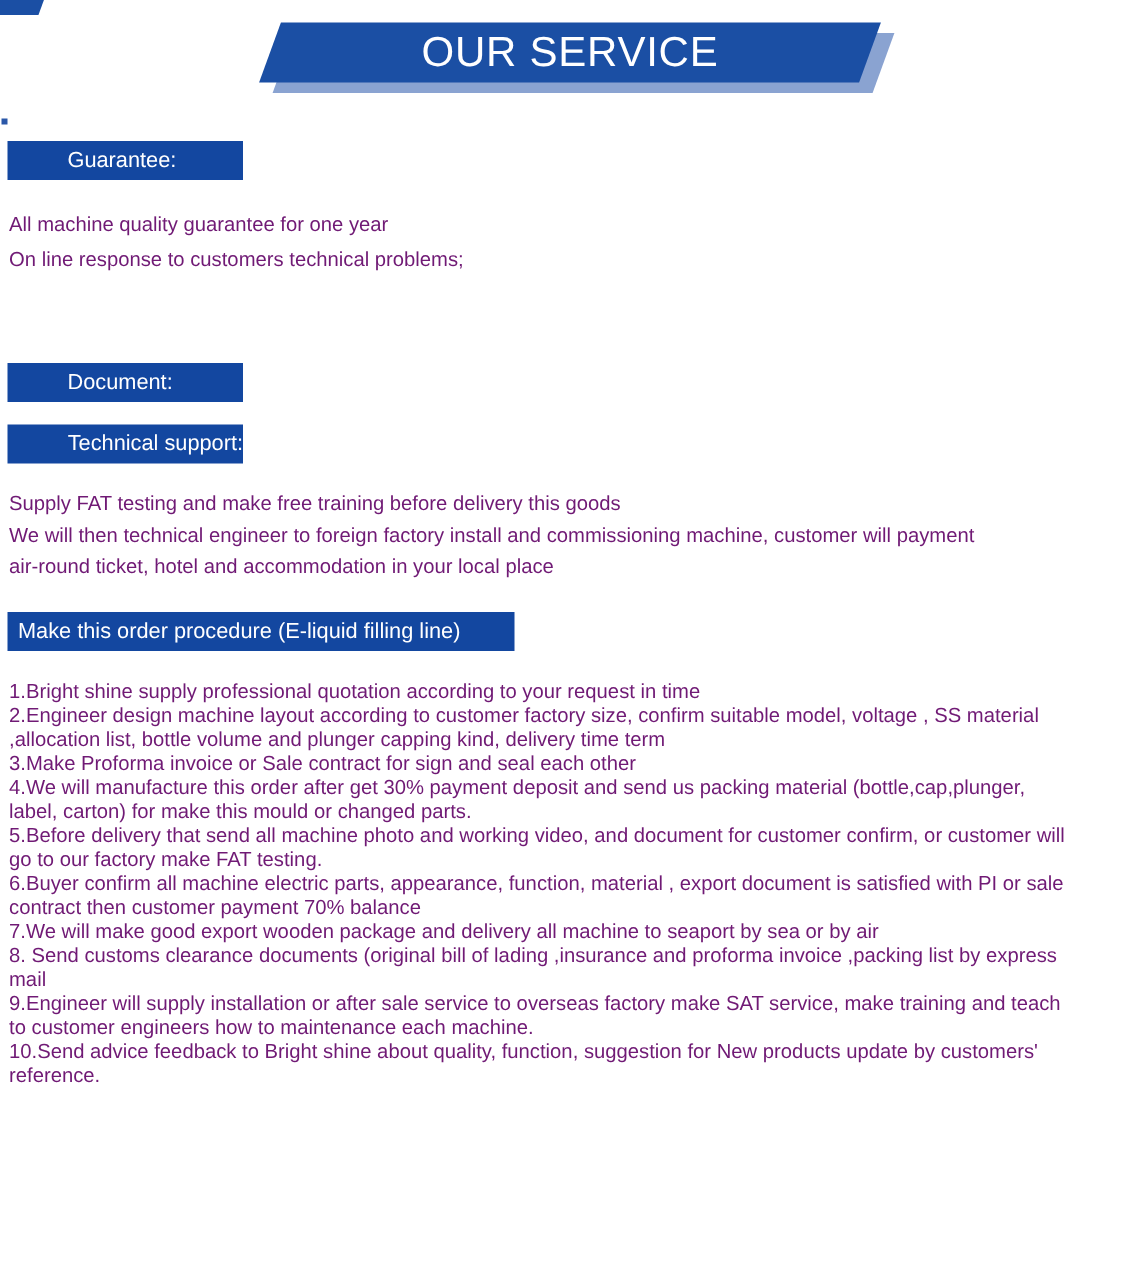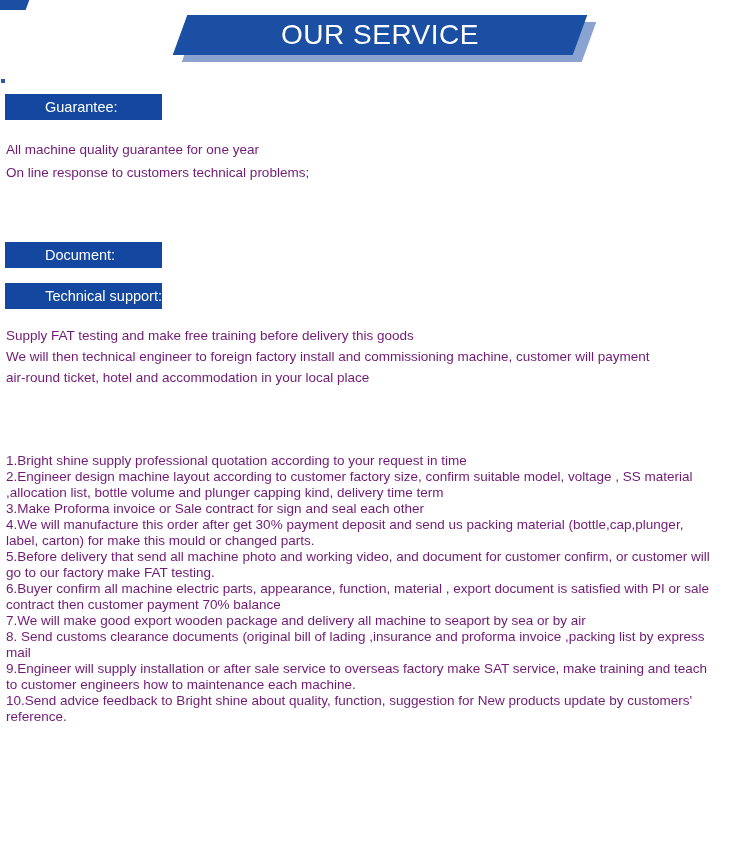--- a/index.html
+++ b/index.html
@@ -80,20 +80,21 @@
   <div class="body-text body-guarantee">All machine quality guarantee for one year
 On line response to customers technical problems;</div>
 
   <div class="bar bar-small bar-document">Document:</div>
 
   <div class="bar bar-small bar-technical">Technical support:</div>
   <div class="body-text body-technical">Supply FAT testing and make free training before delivery this goods
 We will then technical engineer to foreign factory install and commissioning machine, customer will payment
 air-round ticket, hotel and accommodation in your local place</div>
 
+  <div class="bar bar-large bar-order">Make this order procedure (E-liquid filling line)</div>
   <div class="body-text body-order">1.Bright shine supply professional quotation according to your request in time
 2.Engineer design machine layout according to customer factory size, confirm suitable model, voltage , SS material
 ,allocation list, bottle volume and plunger capping kind, delivery time term
 3.Make Proforma invoice or Sale contract for sign and seal each other
 4.We will manufacture this order after get 30% payment deposit and send us packing material (bottle,cap,plunger,
 label, carton) for make this mould or changed parts.
 5.Before delivery that send all machine photo and working video, and document for customer confirm, or customer will
 go to our factory make FAT testing.
 6.Buyer confirm all machine electric parts, appearance, function, material , export document is satisfied with PI or sale
 contract then customer payment 70% balance

